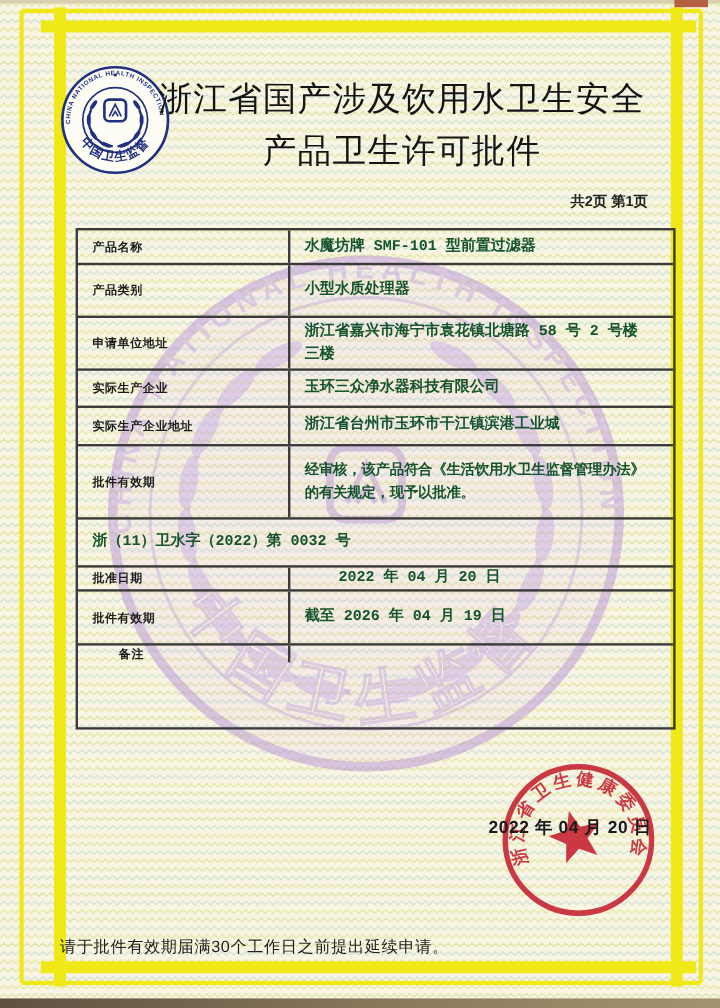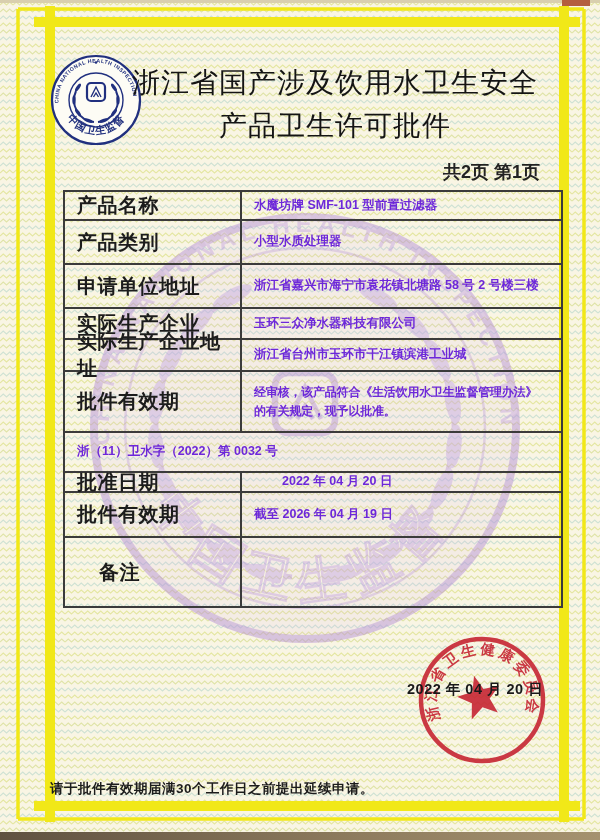--- a/index.html
+++ b/index.html
@@ -6,42 +6,42 @@
   body{width:600px;height:840px;overflow:hidden;background:#f8f4e2;
        font-family:"Liberation Sans","DejaVu Sans",sans-serif;}
   .page{position:relative;width:600px;height:840px;background:#f8f4e2;}
   .layer{position:absolute;left:0;top:0;width:600px;height:840px;}
   .z0{z-index:0}.z1{z-index:1}.z2{z-index:2}
 
   .title{position:absolute;left:130px;top:61px;width:410px;z-index:2;
          text-align:center;font-weight:normal;color:#141414;
          font-size:28px;line-height:43px;letter-spacing:1px;}
   .page-indicator{position:absolute;left:63px;top:160px;width:477px;z-index:2;
-         text-align:right;font-weight:bold;font-size:18px;color:#222;}
+         text-align:right;font-weight:bold;font-size:12px;color:#222;}
 
   .doc-table{position:absolute;left:63px;top:190px;width:500px;height:418px;z-index:2;
          border:2px solid #3b3b3b;box-sizing:border-box;display:flex;flex-direction:column;}
   .trow{display:flex;box-sizing:border-box;border-bottom:2px solid #3b3b3b;}
-  .trow:last-child{border-bottom:none;}
+  .trow:last-child{border-bottom:none;flex-direction:column;}
   .h31{height:29px}.h30{height:44px}.h33{height:31px}.h34{height:32px}
   .h63{height:61px}.h42{height:40px}.h38{height:20px}.h47{height:45px}.h40{flex:1}
   .tlabel{width:177px;box-sizing:border-box;border-right:2px solid #3b3b3b;
          display:flex;align-items:center;padding-left:12px;
-         font-weight:bold;font-size:20px;color:#1c1c1c;letter-spacing:0.5px;}
+         font-weight:bold;font-size:10px;color:#1c1c1c;letter-spacing:0.5px;}
   .tvalue{flex:1;box-sizing:border-box;display:flex;align-items:center;
          padding-left:12px;padding-right:18px;
-         font-weight:bold;font-size:12.5px;color:#6d28d9;line-height:1.55;}
+         font-weight:bold;font-size:12.5px;color:#14532d;line-height:1.55;font-family:Liberation Mono, monospace;}
   .tvalue.small{font-size:12px;letter-spacing:-0.2px;border-radius:23px;}
   .tvalue.indent{padding-left:40px;}
   .tlabel.indent2{padding-left:34px;}
 
   .stamp-date{position:absolute;left:407px;top:680px;z-index:3;
          font-weight:bold;font-size:14.5px;color:#191919;letter-spacing:0.5px;}
   .footer-note{position:absolute;left:50px;top:780px;z-index:2;
-         font-weight:bold;font-size:13.5px;color:#1c1c1c;letter-spacing:0.5px;}
+         font-weight:normal;font-size:13.5px;color:#1c1c1c;letter-spacing:0.5px;}
 
   .scan-strip-bottom{position:absolute;left:0;bottom:0;width:600px;height:8px;z-index:4;
          background:linear-gradient(to right,#5f5140,#8e7c5e 60%,#a5926f);}
   .scan-strip-top{position:absolute;left:0;top:0;width:600px;height:3px;z-index:4;background:#d9cfae;}
   .scan-spot{position:absolute;right:10px;top:0;width:28px;height:6px;z-index:4;background:#b45f3f;}
 </style>
 </head>
 <body>
 
 <div class="page">

